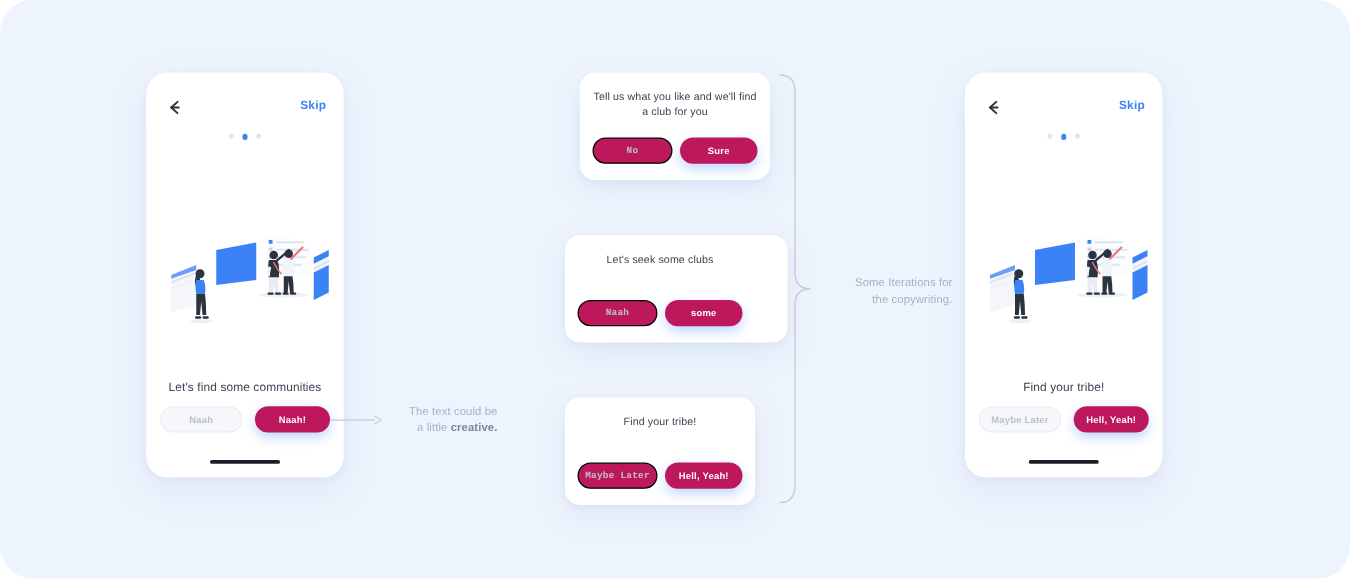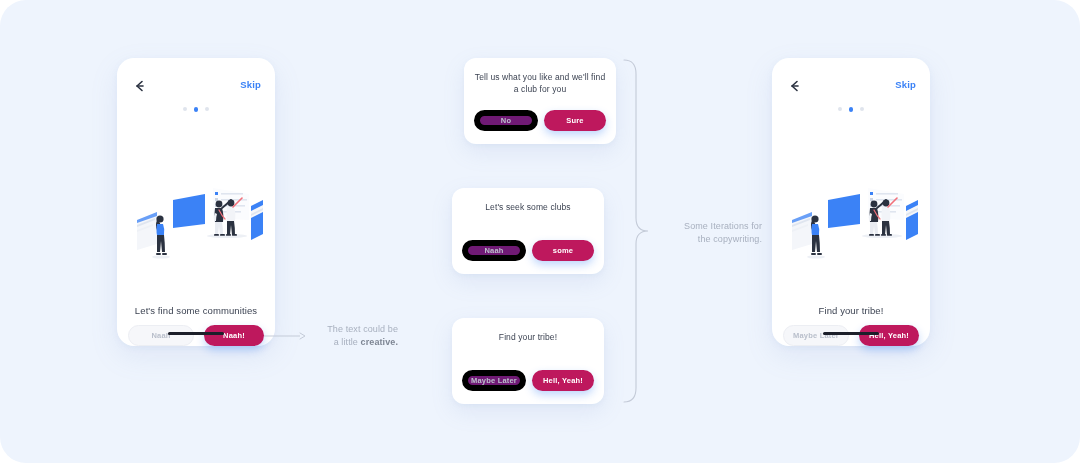--- a/index.html
+++ b/index.html
@@ -21,21 +21,21 @@
     height: 463px;
     background: #eef4fd;
     border-radius: 26px;
     overflow: hidden;
   }
 
   
   .phone {
     position: absolute;
     width: 158px;
-    height: 288px;
+    height: 324px;
     background: #ffffff;
     border-radius: 17px;
     box-shadow: 0 10px 28px rgba(120,150,200,0.13), 0 2px 6px rgba(120,150,200,0.08);
     text-decoration: underline;
   }
   .phone-left  { left: 117px; top: 58px; }
   .phone-right { left: 772px; top: 58px; }
 
   .phone-topbar {
     position: absolute;
@@ -138,21 +138,21 @@
   .card {
     position: absolute;
     left: 452px;
     width: 152px;
     height: 86px;
     background: #ffffff;
     border-radius: 12px;
     box-shadow: 0 8px 22px rgba(120,150,200,0.13), 0 2px 5px rgba(120,150,200,0.07);
   }
   .card-1 { top: 58px; margin-left: 12px; }
-  .card-2 { top: 188px; }
+  .card-2 { top: 188px; padding-left: 26px; }
   .card-3 { top: 318px; }
 
   .card-text {
     position: absolute;
     left: 10px; top: 13px;
     width: 132px;
     text-align: center;
     font-size: 8.5px;
     line-height: 12px;
     color: #3c4352;
@@ -161,23 +161,24 @@
   .card-btnrow {
     position: absolute;
     left: 10px;
     bottom: 13px;
     width: 132px;
     display: flex;
     justify-content: space-between;
   }
   .card-btn-secondary {
     width: 64px;
-    background: #701a75;
-    border: 6px solid #000000;
+    background: #be185d;
+    border: 1px solid #000000;
     color: #bcc2cd;
+    font-family: Liberation Mono, monospace;
   }
   .card-btn-primary {
     width: 62px;
   }
 
   
   .annot {
     position: absolute;
     font-size: 9px;
     line-height: 13px;

